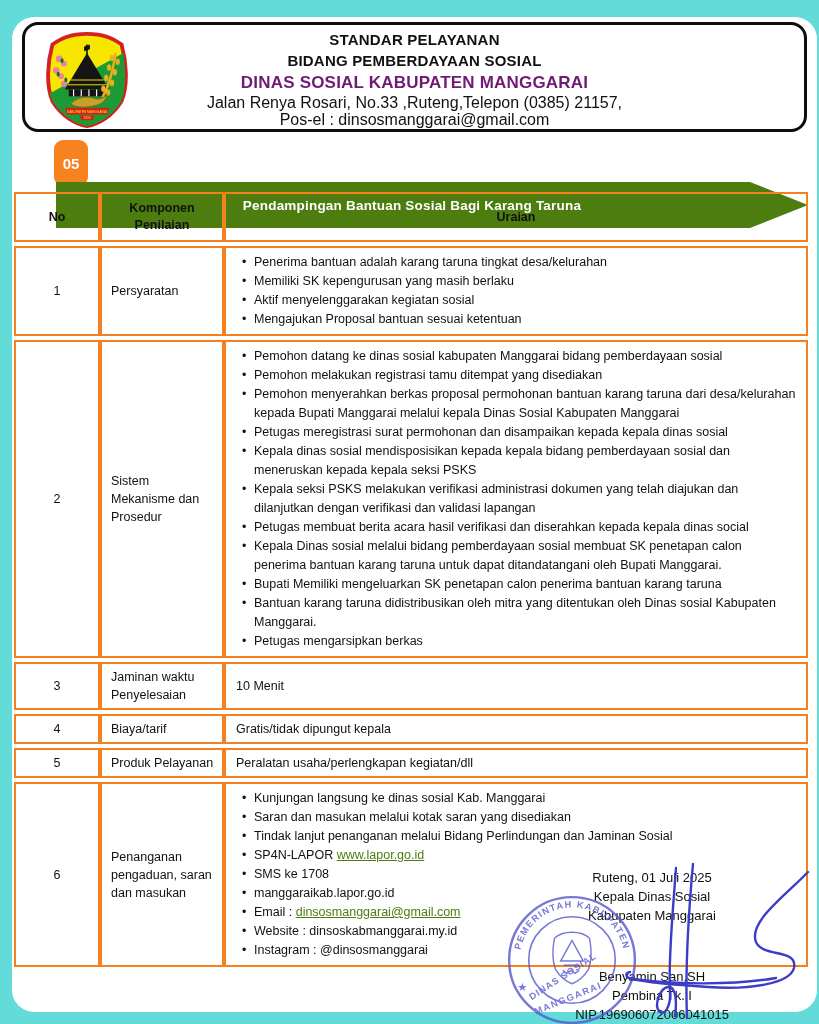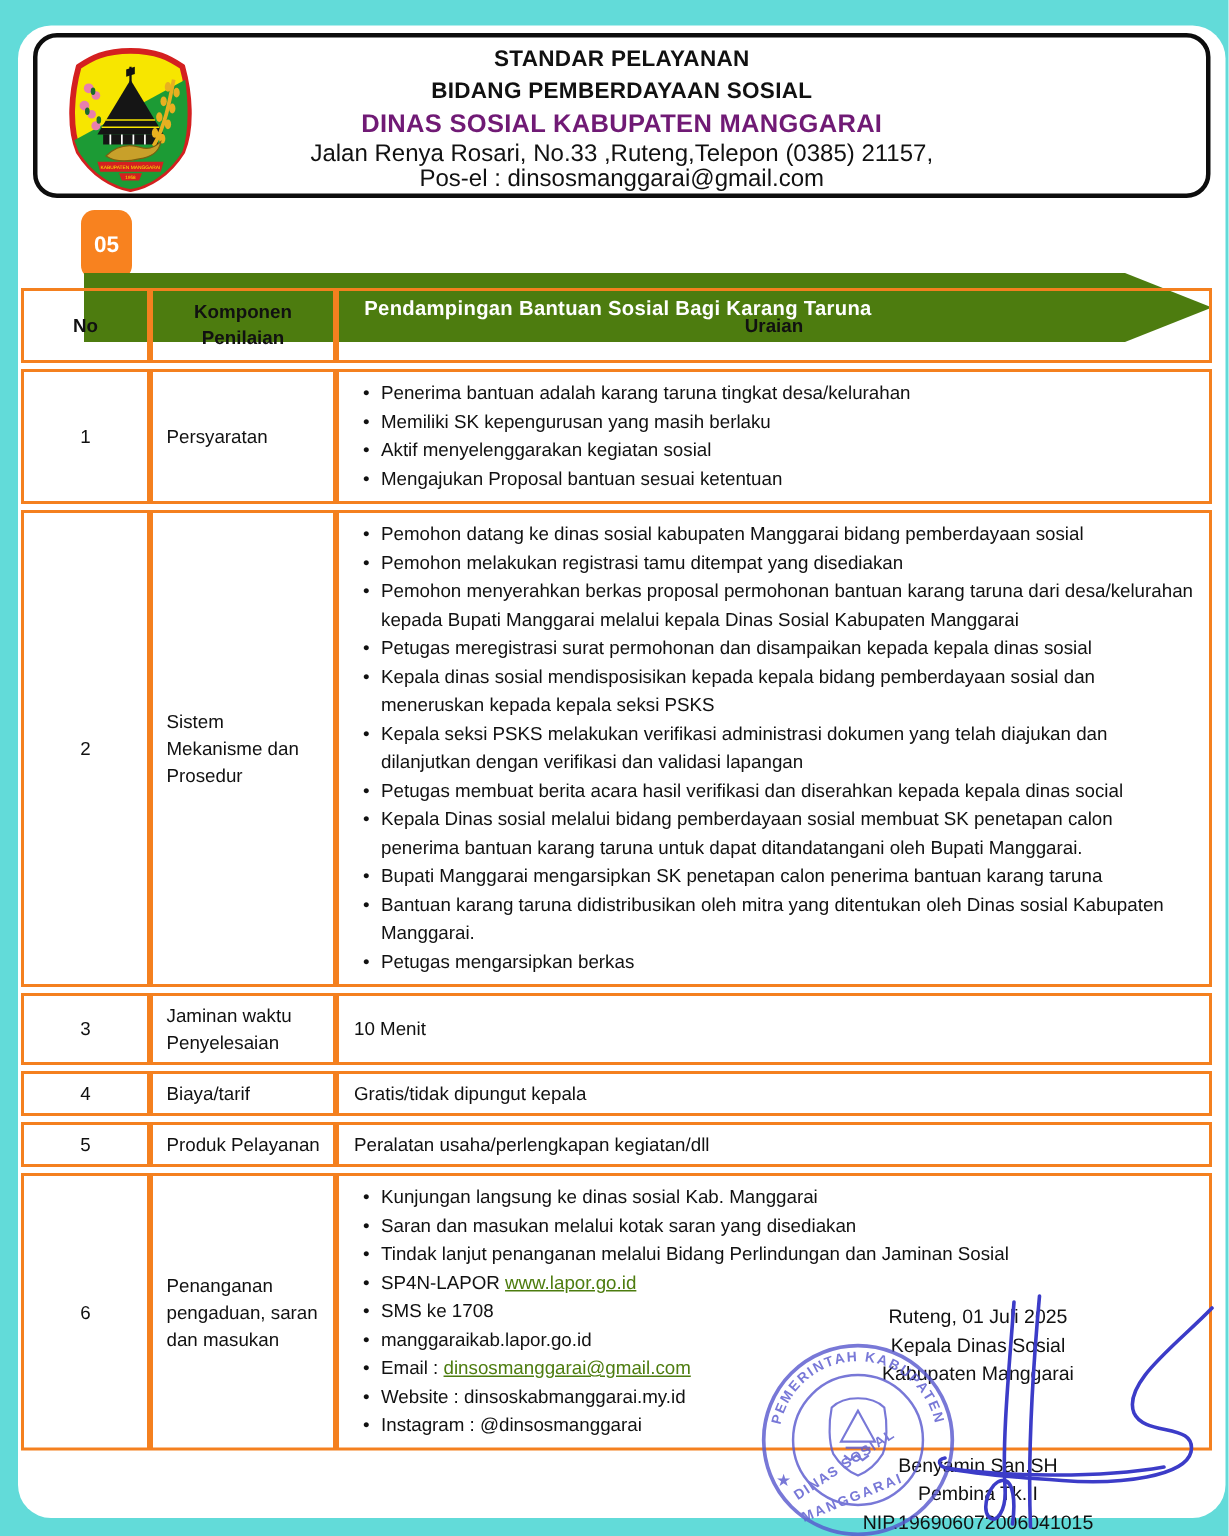--- a/index.html
+++ b/index.html
@@ -209,21 +209,21 @@
             <div class="bullet">
               <span class="marker">•</span>
               <span class="btext">Petugas membuat berita acara hasil verifikasi dan diserahkan kepada kepala dinas social</span>
             </div>
             <div class="bullet">
               <span class="marker">•</span>
               <span class="btext">Kepala Dinas sosial melalui bidang pemberdayaan sosial membuat SK penetapan calon penerima bantuan karang taruna untuk dapat ditandatangani oleh Bupati Manggarai.</span>
             </div>
             <div class="bullet">
               <span class="marker">•</span>
-              <span class="btext">Bupati Manggarai mengarsipkan SK penetapan calon penerima bantuan karang taruna</span>
+              <span class="btext">Bupati Memiliki mengeluarkan SK penetapan calon penerima bantuan karang taruna</span>
             </div>
             <div class="bullet">
               <span class="marker">•</span>
               <span class="btext">Bantuan karang taruna didistribusikan oleh mitra yang ditentukan oleh Dinas sosial Kabupaten Manggarai.</span>
             </div>
             <div class="bullet">
               <span class="marker">•</span>
               <span class="btext">Petugas mengarsipkan berkas</span>
             </div>
           </td>

